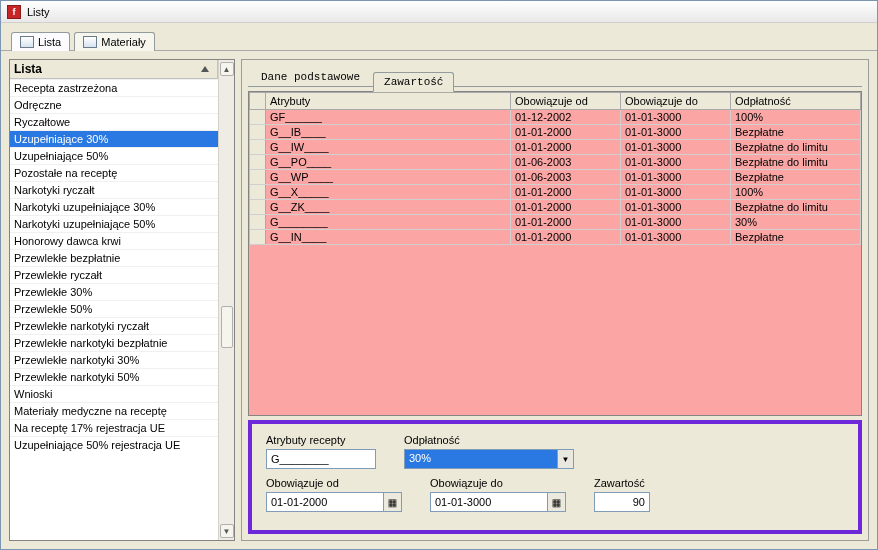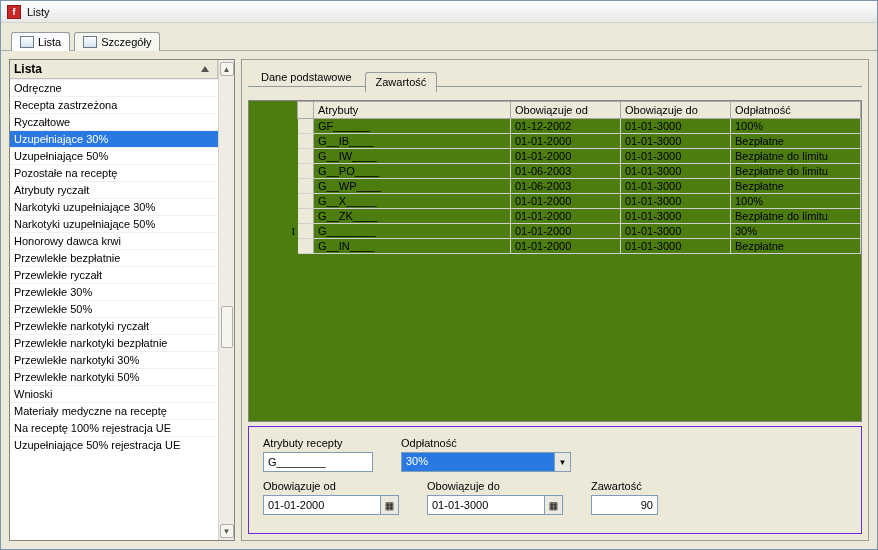--- a/index.html
+++ b/index.html
@@ -118,29 +118,30 @@
   .subtabs {
     display:flex;align-items:flex-end;gap:2px;
     border-bottom:1px solid #919b9c;
     padding:0 2px;
   }
   .subtab {
     padding:3px 10px;
     border:1px solid transparent;
     border-bottom:none;
     cursor:pointer;
+    font-family:Liberation Mono, monospace;
   }
   .subtab.active {
     background:#ece9d8;
     border:1px solid #919b9c;border-bottom:1px solid #ece9d8;
     border-radius:3px 3px 0 0;
     position:relative;top:6px;
   }
   .table-wrap {
-    flex:1;border:1px solid #848484;background:#4d7c0f;margin-top:13px;overflow:hidden;padding-left:48px;
+    flex:1;border:1px solid #848484;background:#fca5a5;margin-top:4px;overflow:hidden;
   }
   table { border-collapse:collapse;width:100%;table-layout:fixed; }
   th {
     background:#ece9d8;
     border:1px solid #a9a9a9;
     text-align:left;
     padding:2px 4px;
     font-weight:normal;
   }
   td {
@@ -148,34 +149,34 @@
     border-bottom:1px solid #d0d0d0;
     padding:1px 4px;
     white-space:nowrap;
   }
   tr.editing td:first-child::before{
     content:"I"; font-family:serif;
     position:relative;left:-10px;
   }
   .row-gutter { width:16px;border-right:1px solid #a9a9a9;background:#ece9d8; }
   .form-area {
-    border:1px solid #6d28d9;
+    border:4px solid #6d28d9;
     background:#ece9d8;
     margin-top:4px;
     padding:10px 14px;
   }
   .form-row { display:flex;gap:28px;margin-bottom:8px; }
   .form-field { display:flex;flex-direction:column;gap:3px; }
   .text-input {
     border:1px solid #7f9db9;background:#fff;
     height:20px;padding:2px 4px;font:inherit;
   }
   .text-input.small { width:110px; }
   .text-input.wide { width:118px; }
-  .text-input.num { width:67px;text-align:right; }
+  .text-input.num { width:56px;text-align:right; }
   .combo {
     border:1px solid #7f9db9;display:flex;height:20px;width:170px;
   }
   .combo .combo-val {
     flex:1;background:#2a79e2;color:#fff;padding:2px 4px;
   }
   .combo .combo-btn {
     width:16px;background:#e8e8e0;border-left:1px solid #7f9db9;
     display:flex;align-items:center;justify-content:center;font-size:8px;cursor:pointer;
   }
@@ -195,54 +196,54 @@
     <span>Listy</span>
   </div>
 
   <div class="tabs-row">
     <div class="tab-btn active">
       <span class="tab-icon"></span>
       <span>Lista</span>
     </div>
     <div class="tab-btn">
       <span class="tab-icon"></span>
-      <span>Szczegóły</span>
+      <span>Materiały</span>
     </div>
   </div>
 
   <div class="content">
 
     <div class="left-panel">
       <div class="left-list">
         <div class="list-header">
           <span>Lista</span>
           <span class="sort-tri"></span>
         </div>
         <div class="list-body" id="list-body">
+            <div class="list-item">Recepta zastrzeżona</div>
             <div class="list-item">Odręczne</div>
-            <div class="list-item">Recepta zastrzeżona</div>
             <div class="list-item">Ryczałtowe</div>
             <div class="list-item selected">Uzupełniające 30%</div>
             <div class="list-item">Uzupełniające 50%</div>
             <div class="list-item">Pozostałe na receptę</div>
-            <div class="list-item">Atrybuty ryczałt</div>
+            <div class="list-item">Narkotyki ryczałt</div>
             <div class="list-item">Narkotyki uzupełniające 30%</div>
             <div class="list-item">Narkotyki uzupełniające 50%</div>
             <div class="list-item">Honorowy dawca krwi</div>
             <div class="list-item">Przewlekłe bezpłatnie</div>
             <div class="list-item">Przewlekłe ryczałt</div>
             <div class="list-item">Przewlekłe 30%</div>
             <div class="list-item">Przewlekłe 50%</div>
             <div class="list-item">Przewlekłe narkotyki ryczałt</div>
             <div class="list-item">Przewlekłe narkotyki bezpłatnie</div>
             <div class="list-item">Przewlekłe narkotyki 30%</div>
             <div class="list-item">Przewlekłe narkotyki 50%</div>
             <div class="list-item">Wnioski</div>
             <div class="list-item">Materiały medyczne na receptę</div>
-            <div class="list-item">Na receptę 100% rejestracja UE</div>
+            <div class="list-item">Na receptę 17% rejestracja UE</div>
             <div class="list-item">Uzupełniające 50% rejestracja UE</div>
           </div>
       </div>
       <div class="scrollbar-v">
         <div class="sb-btn">▲</div>
         <div class="sb-thumb"></div>
         <div style="flex:1"></div>
         <div class="sb-btn">▼</div>
       </div>
     </div>

